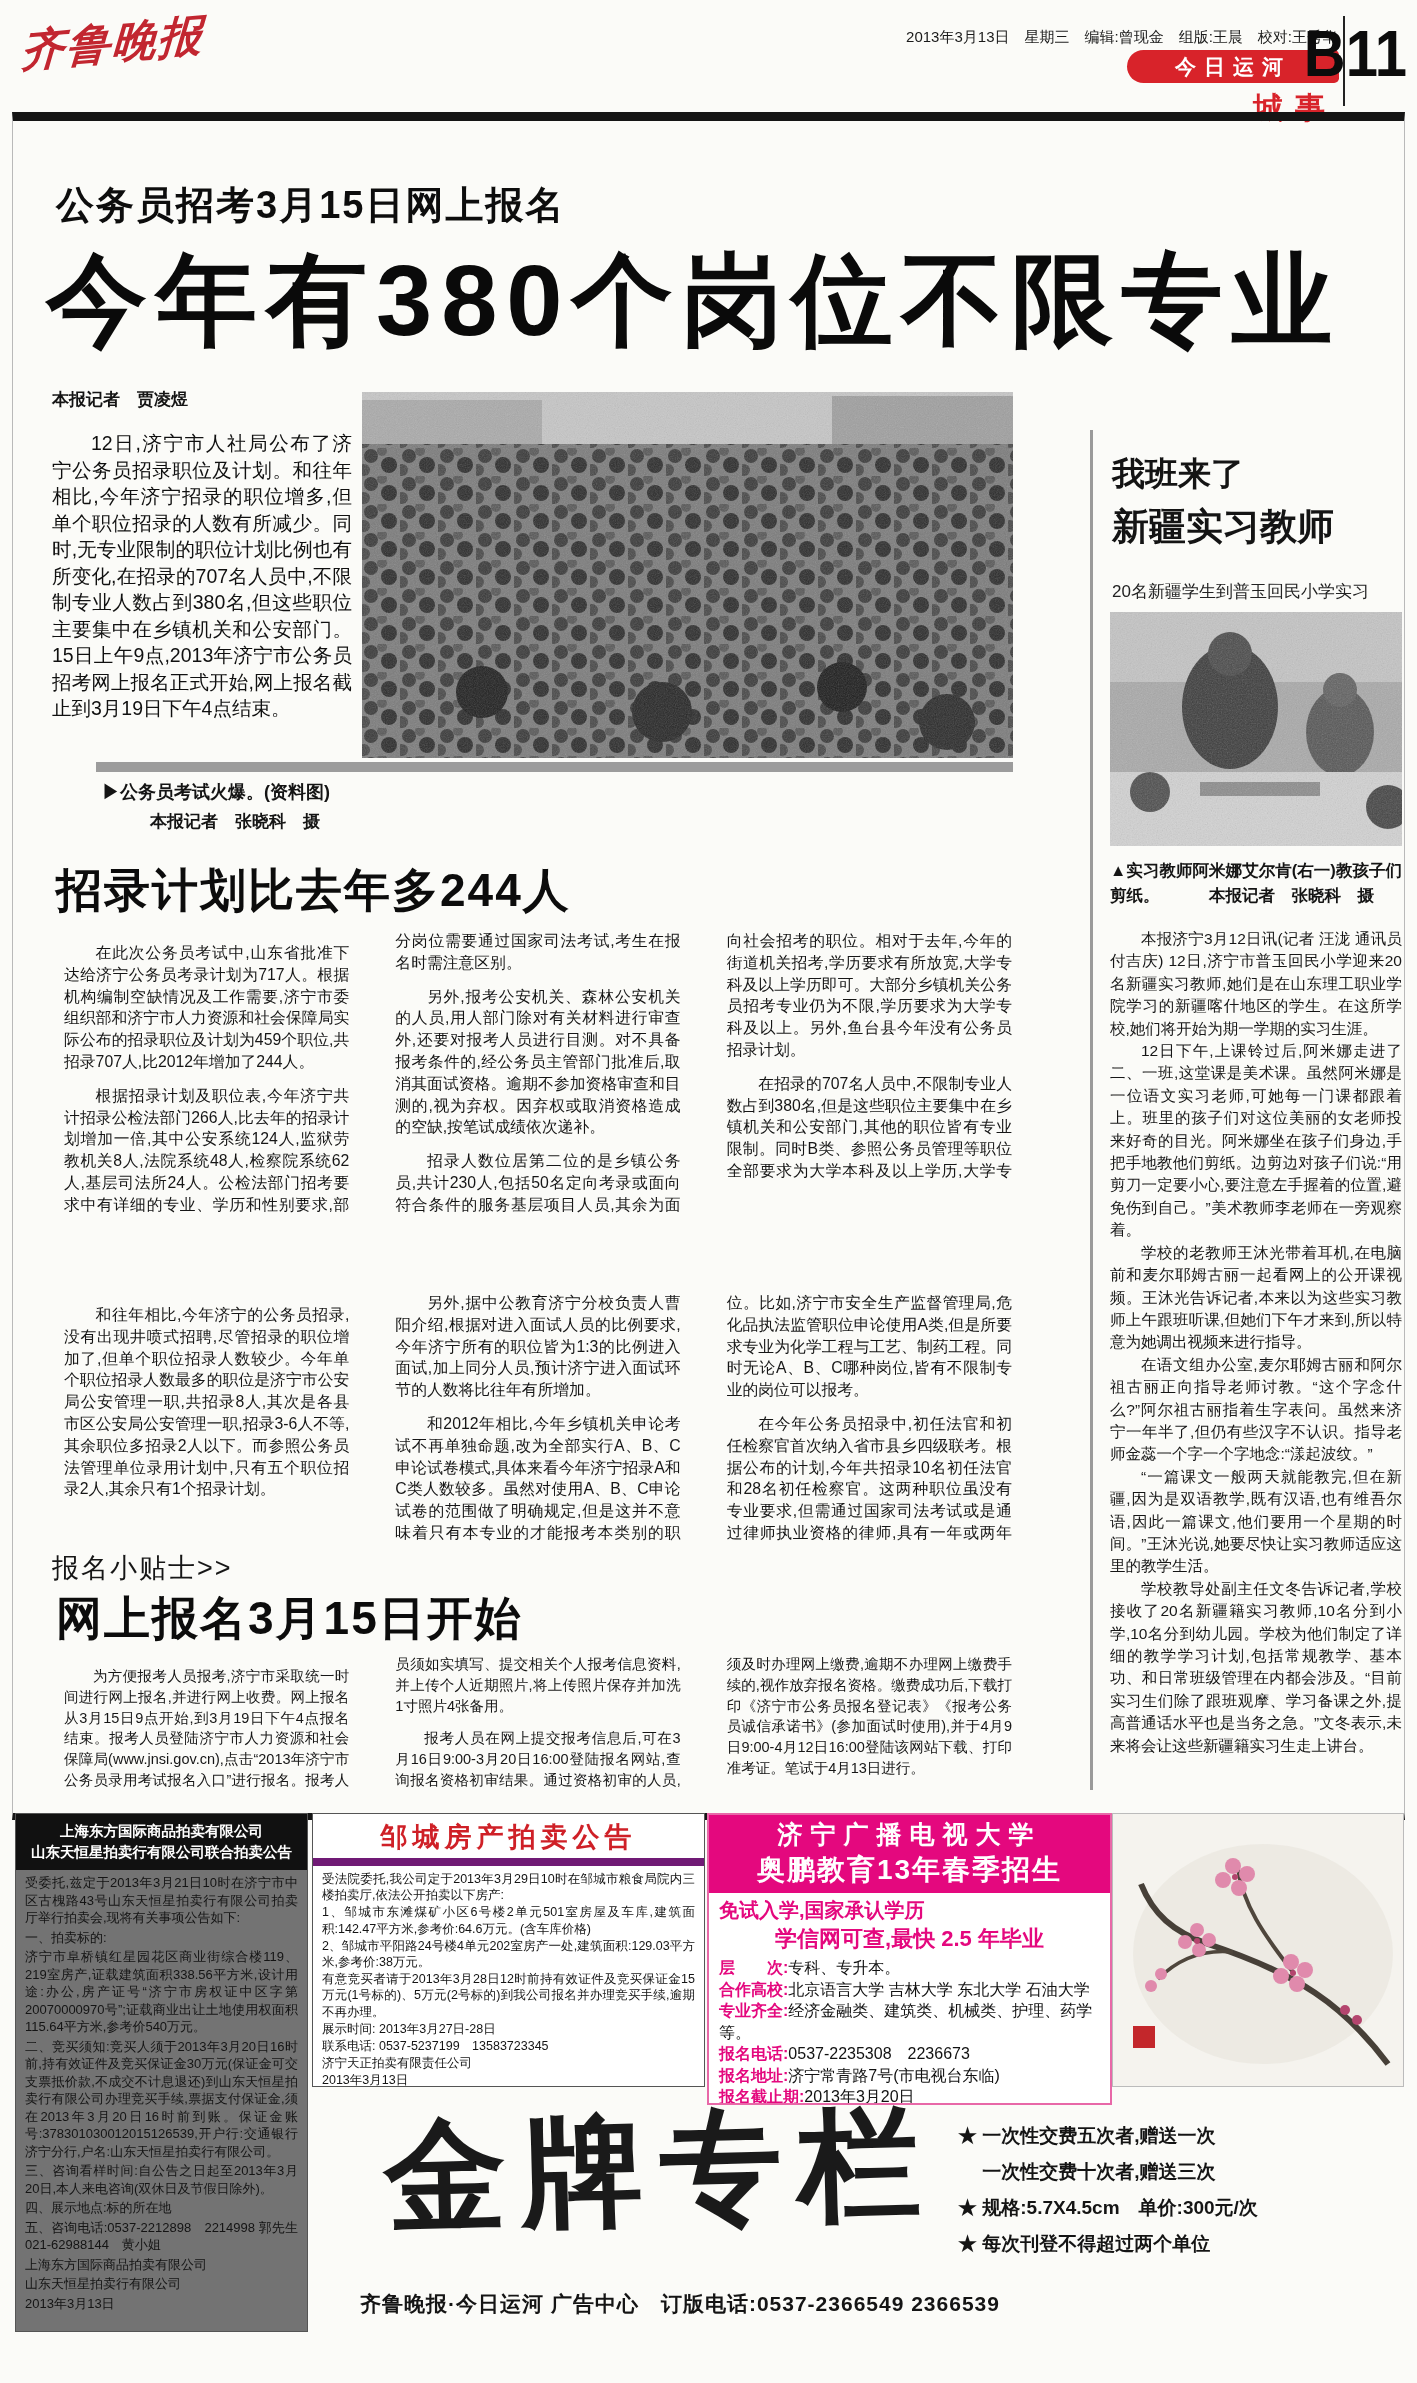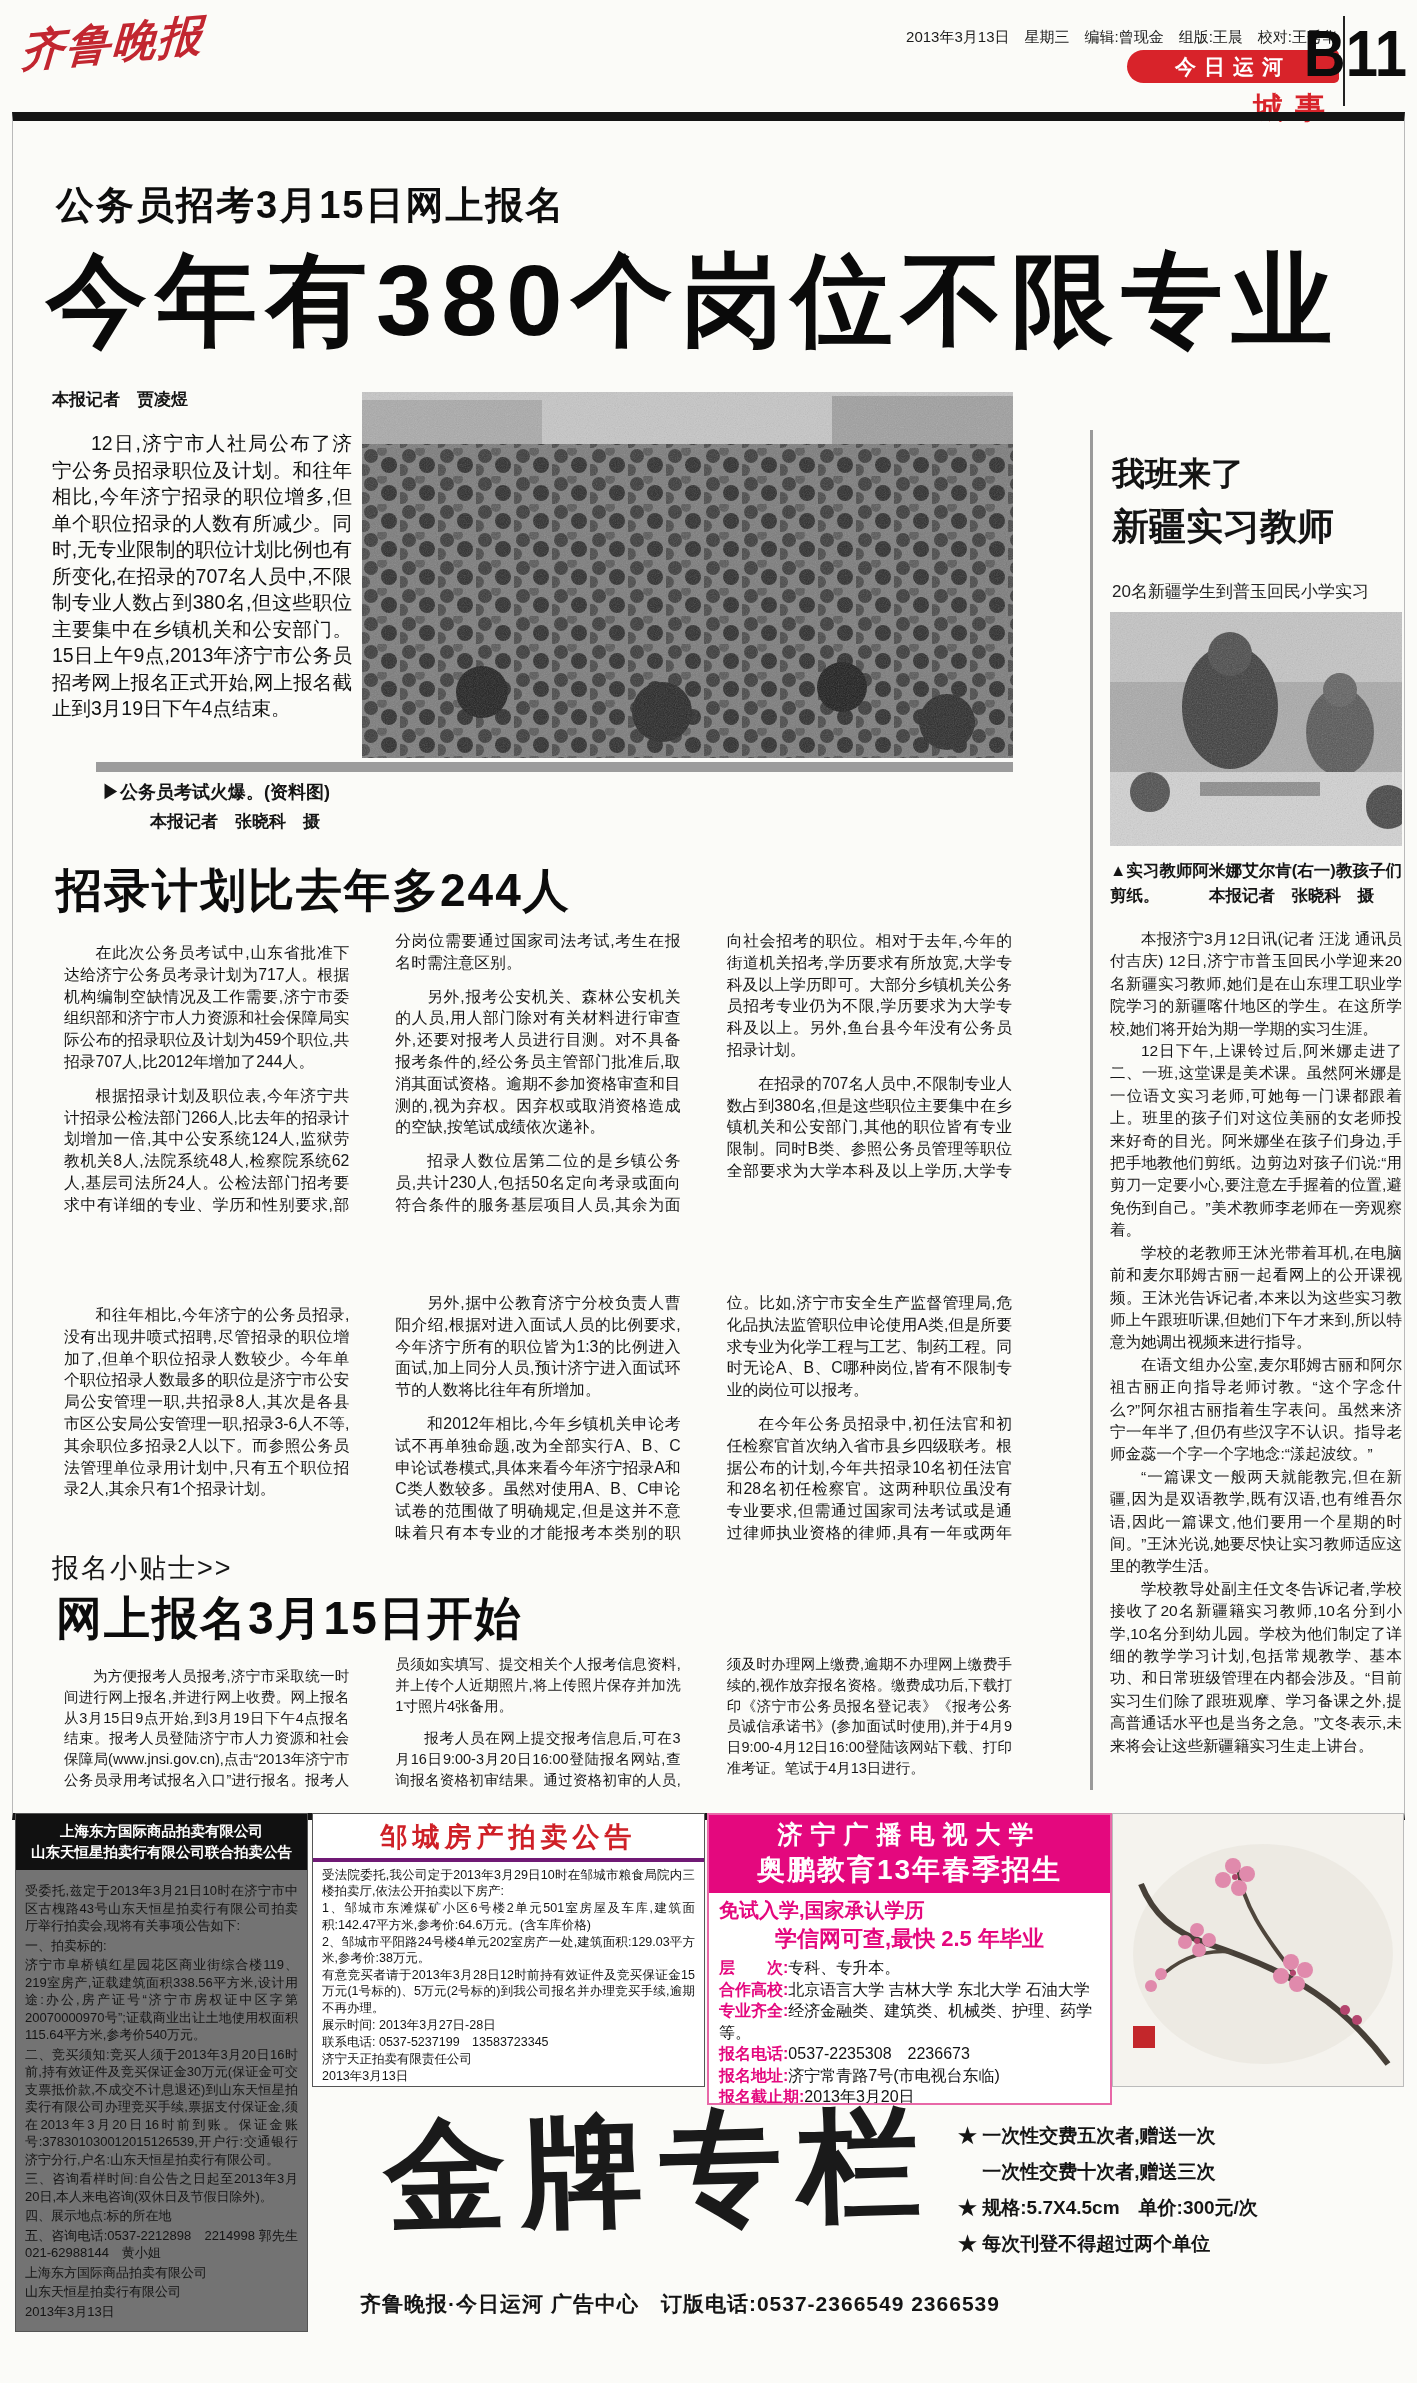--- a/index.html
+++ b/index.html
@@ -54,27 +54,27 @@
   #sbsub{left:1112px;top:580px;font-size:17px;color:#222;}
   #sbphoto{left:1110px;top:612px;width:292px;height:234px;background:#999;}
   #sbcap{left:1110px;top:858px;width:292px;font-size:16.5px;font-weight:700;line-height:25px;text-align:justify;}
   #sbbody{left:1110px;top:928px;width:292px;height:856px;font-size:15.5px;line-height:22.4px;
           text-align:justify;overflow:hidden;color:#161616;}
   #sbbody p{margin:0;text-indent:2em;}
 
   
   #adL{left:15px;top:1813px;width:291px;height:517px;border:1px solid #555;background:#737373;}
   .adLhead{background:#111;color:#fff;text-align:center;font-weight:700;font-size:14.5px;line-height:21px;padding:7px 3px;}
-  .adLbody{padding:12px 9px;font-size:13px;line-height:17.5px;text-align:justify;color:#141414;}
+  .adLbody{padding:4px 9px;font-size:13px;line-height:17.5px;text-align:justify;color:#141414;}
   .adLbody p{margin:0 0 2px;}
   .r{text-align:left;}
 
   #adM{left:312px;top:1813px;width:391px;height:272px;border:1px solid #555;background:#fff;}
   .adMhead{color:#cf2027;font-size:27px;font-weight:900;text-align:center;padding:5px 0 3px;
-           letter-spacing:5px;border-bottom:4px solid #701a75;}
+           letter-spacing:5px;border-bottom:8px solid #701a75;}
   .adMbody{padding:5px 9px;font-size:12.5px;line-height:16.2px;text-align:justify;color:#141414;}
   .adMbody p{margin:0 0 1px;}
 
   #adP{left:707px;top:1813px;width:401px;height:288px;border:2px solid #e868a8;background:#fff;overflow:hidden;}
   .adPhead{background:#e4087e;color:#fff;text-align:center;font-weight:900;padding:3px 0 4px;}
   .adPhead .l1{font-size:25px;letter-spacing:8px;}
   .adPhead .l2{font-size:28px;letter-spacing:2px;}
   .adPs1{color:#e4087e;font-weight:900;font-size:20px;padding:4px 10px 0;}
   .adPs2{color:#e4087e;font-weight:900;font-size:22px;padding:0 10px 3px;text-align:center;}
   .adProw{font-size:16px;line-height:21.5px;padding:0 10px;color:#111;}

